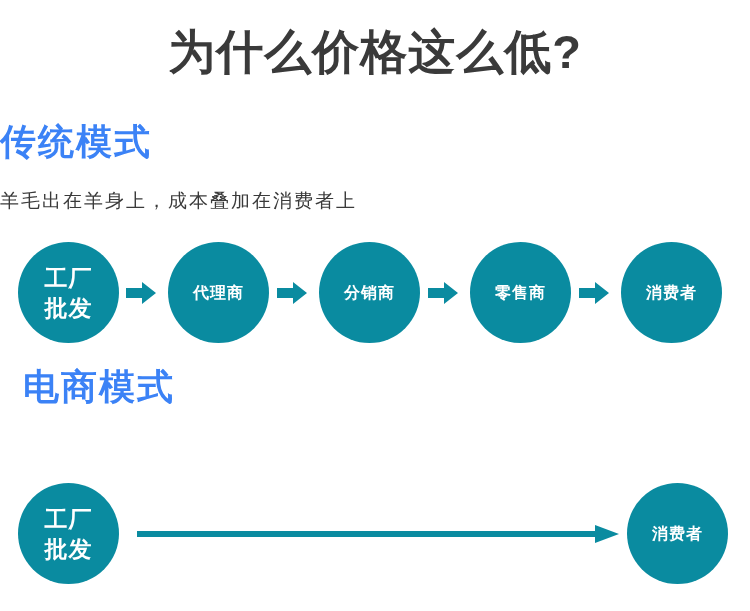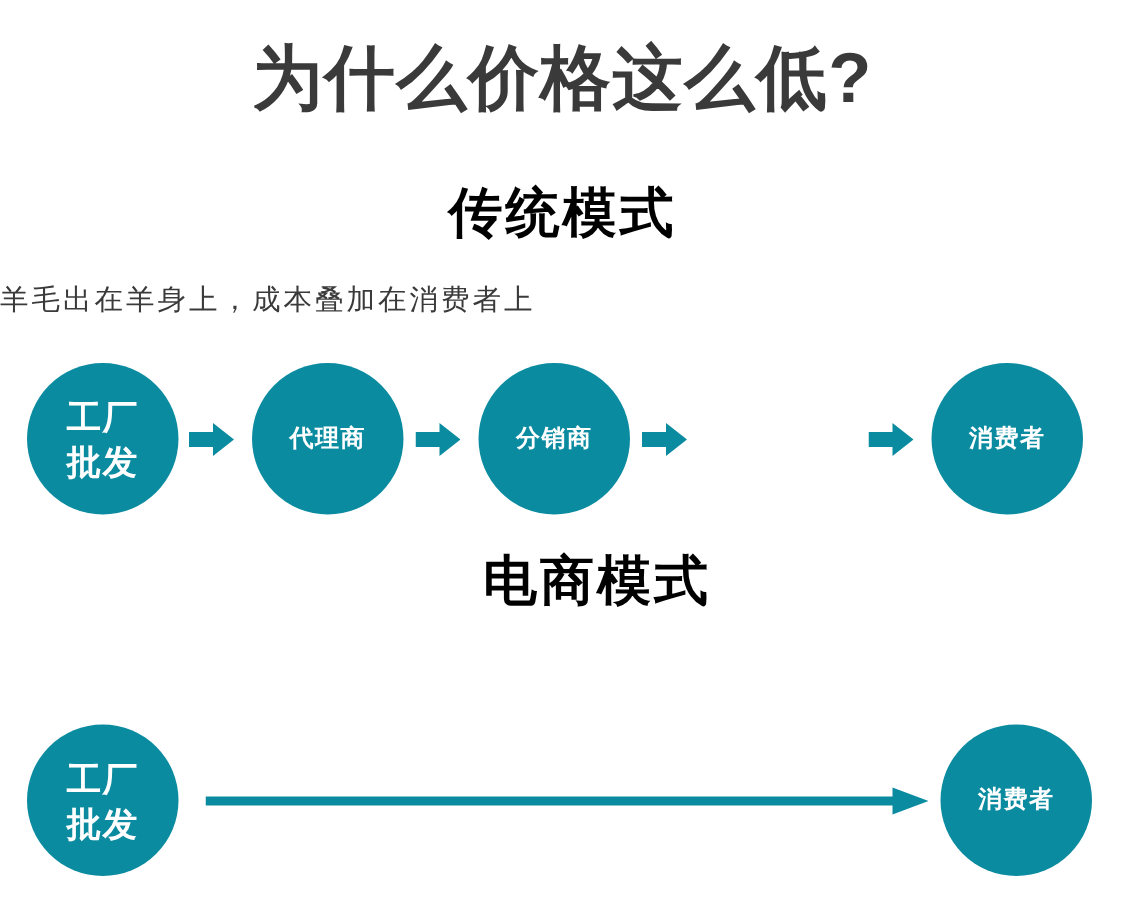--- a/index.html
+++ b/index.html
@@ -34,25 +34,24 @@
     font-weight: bold;
     color: #3a3a3a;
     letter-spacing: 1px;
   }
 
   
   .section-heading {
     position: absolute;
     left: 0;
     width: 750px;
-    text-align: center;
     font-size: 36px;
     line-height: 48px;
     font-weight: bold;
-    color: #000000;
+    color: #3b82f6;
     letter-spacing: 2px;
   }
   .section-heading.traditional { top: 118px; }
   .section-heading.ecommerce   { top: 363px; margin-left: 23px; }
 
   
   .section-sub {
     position: absolute;
     left: 0;
     width: 750px;
@@ -155,20 +154,23 @@
     <div class="node" style="left:319px;">
       <span class="node-label">分销商</span>
     </div>
 
     <div class="block-arrow" style="left:428px;">
       <svg width="30" height="22" viewBox="0 0 30 22" xmlns="http://www.w3.org/2000/svg">
         <path d="M0 6 H16 V0 L30 11 L16 22 V16 H0 Z" fill="#0a8ba0"></path>
       </svg>
     </div>
 
+    <div class="node" style="left:470px;">
+      <span class="node-label">零售商</span>
+    </div>
 
     <div class="block-arrow" style="left:579px;">
       <svg width="30" height="22" viewBox="0 0 30 22" xmlns="http://www.w3.org/2000/svg">
         <path d="M0 6 H16 V0 L30 11 L16 22 V16 H0 Z" fill="#0a8ba0"></path>
       </svg>
     </div>
 
     <div class="node" style="left:621px;">
       <span class="node-label">消费者</span>
     </div>

